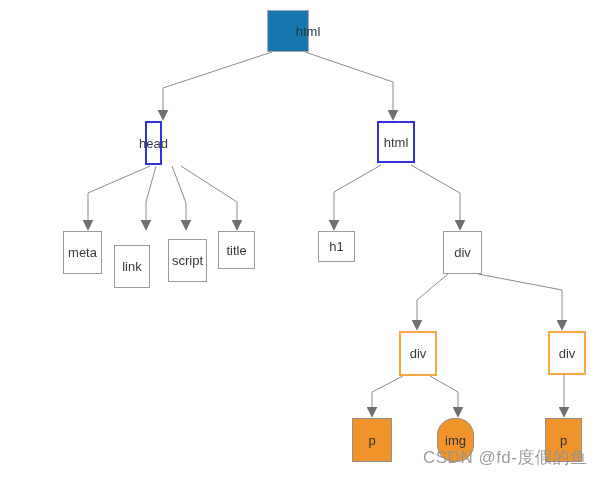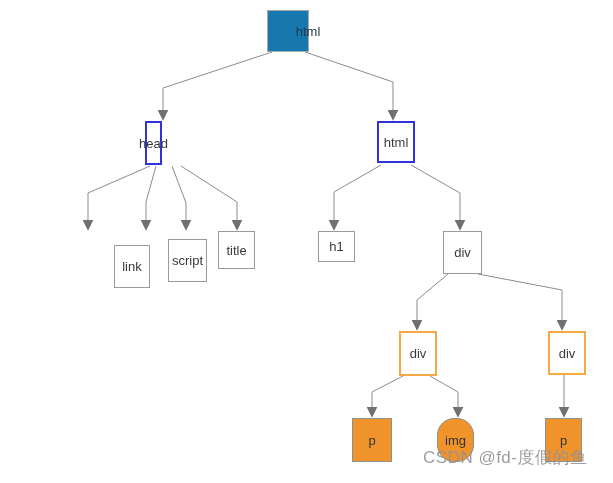--- a/index.html
+++ b/index.html
@@ -89,20 +89,23 @@
   <div class="node root" style="left:267px; top:10px;  width:41px; height:42px;">
       <span>html</span>
     </div>
   <div class="node sec" style="left:145px; top:121px; width:17px; height:44px;">
       <span>head</span>
     </div>
   <div class="node sec" style="left:377px; top:121px; width:38px; height:42px;">
       <span>html</span>
     </div>
 
+  <div class="node" style="left:63px;  top:231px; width:39px; height:43px;">
+      <span>meta</span>
+    </div>
   <div class="node" style="left:114px; top:245px; width:36px; height:43px;">
       <span>link</span>
     </div>
   <div class="node" style="left:168px; top:231px; width:39px; height:43px;margin-top:8px;">
       <span>script</span>
     </div>
   <div class="node" style="left:218px; top:231px; width:37px; height:38px;">
       <span>title</span>
     </div>
   <div class="node" style="left:318px; top:231px; width:37px; height:31px;">

